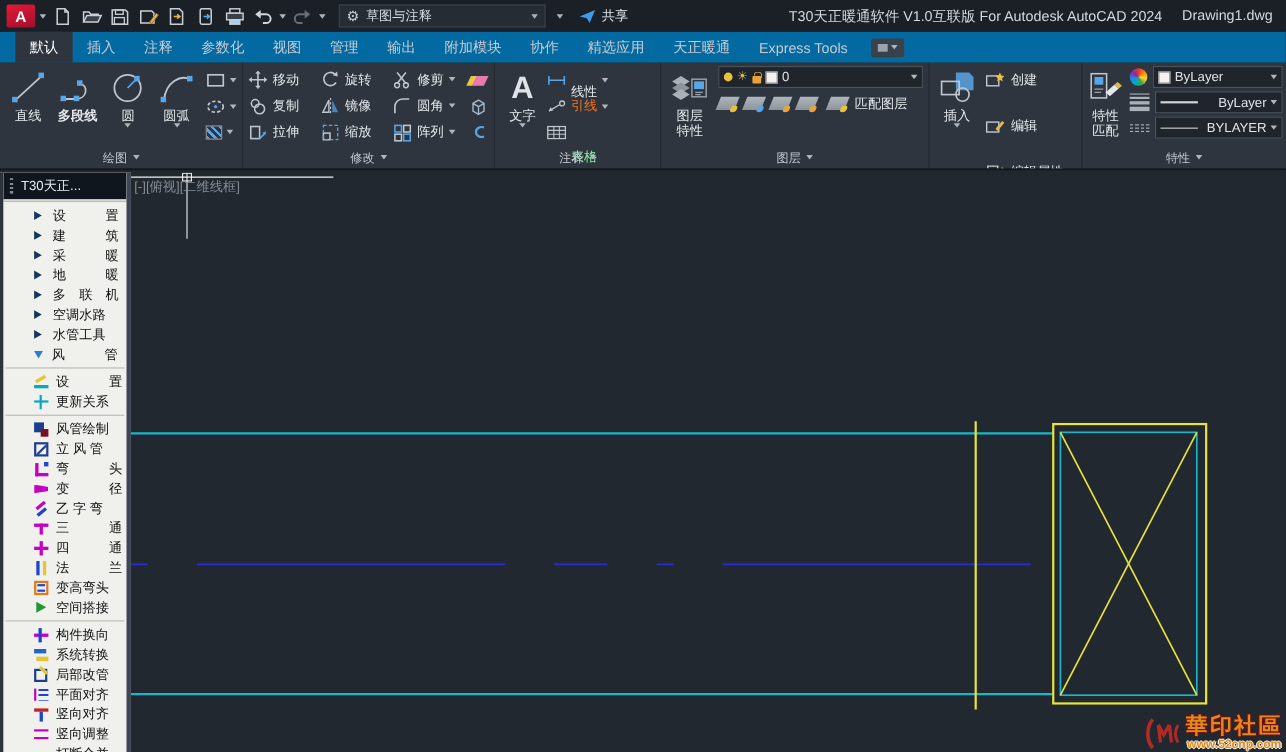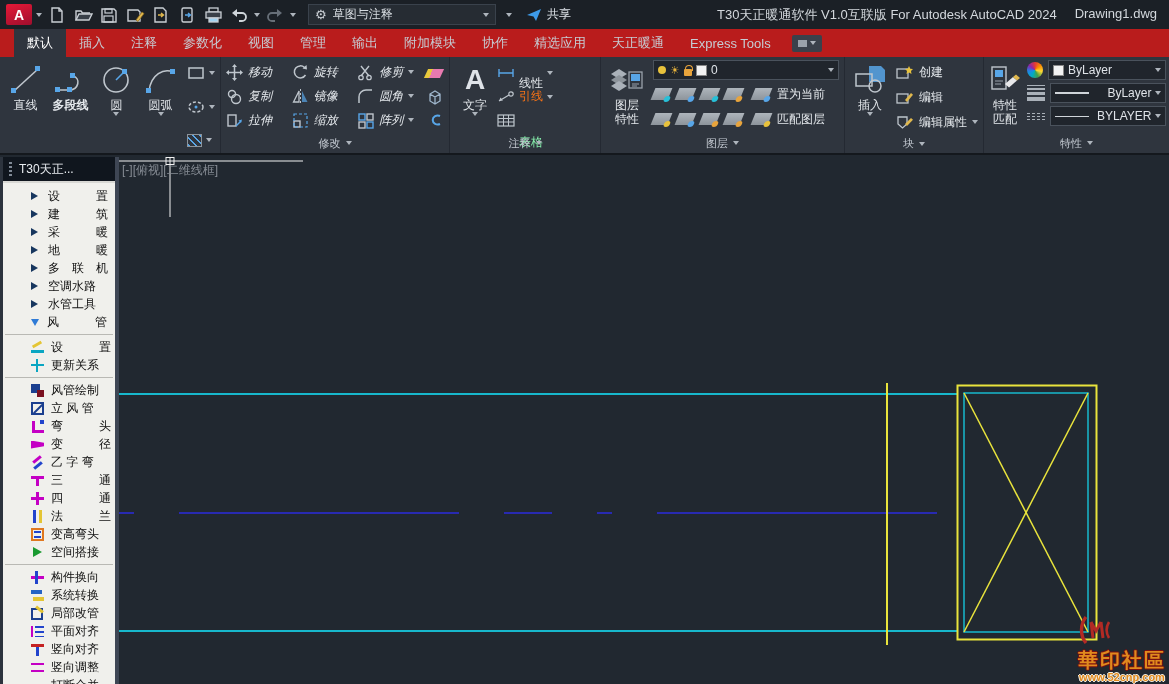--- a/index.html
+++ b/index.html
@@ -21,41 +21,41 @@
     border:1px solid #3a424c; display:flex; align-items:center; gap:6px; padding:0 6px;
     color:#d6dbe0; font-size:12px; }
   .ws-select .gear { color:#c9ced4; font-size:13px; line-height:1; }
   .ws-select .lbl { flex:1; white-space:nowrap; overflow:hidden; }
   .share { display:flex; align-items:center; gap:5px; margin-left:10px; color:#dfe4e9; font-size:12px; }
   .title-text { margin-left:auto; color:#d3d8dd; font-size:13px; white-space:nowrap;
     padding-right:6px; display:flex; gap:18px; }
 
   
   .tabrow { position:absolute; left:0; top:29px; width:1169px; height:28px;
-    background:#b91c1c; display:flex; align-items:stretch; padding-left:14px; }
+    background:#0369a1; display:flex; align-items:stretch; padding-left:14px; }
   .rtab { display:flex; align-items:center; padding:0 13px; color:#c6ccd3; font-size:13px; cursor:default; }
   .rtab.active { background:#2f353e; color:#ffffff; }
   .tab-overflow { margin-left:8px; align-self:center; width:30px; height:17px; background:#3a414b;
     border-radius:2px; display:flex; align-items:center; justify-content:center; gap:3px; }
   .tab-overflow .pic { width:9px; height:7px; background:#9aa2ab; }
 
   
   .ribbon { position:absolute; left:0; top:57px; width:1169px; height:98px; background:#2f353e;
     display:flex; border-bottom:2px solid #14181d; }
   .panel { height:96px; display:flex; flex-direction:column; border-right:1px solid #242932; overflow:hidden; }
   .panel-body { flex:1; display:flex; padding:3px 5px 0 5px; }
   .panel-footer { height:20px; display:flex; align-items:center; justify-content:center; gap:5px;
     color:#c4cad2; font-size:11px; }
   .bigbtn { display:flex; flex-direction:column; align-items:center; padding-top:2px;
     color:#e4e8ec; font-size:12px; line-height:14px; }
   .bigbtn .ico { height:36px; display:flex; align-items:center; justify-content:center; }
   .smallcol { display:flex; flex-direction:column; justify-content:space-between; padding:3px 0; }
   .minibtn { display:flex; align-items:center; gap:4px; height:20px; }
   .rowbtn { display:flex; align-items:center; gap:5px; height:24px; color:#e4e8ec; font-size:12px; white-space:nowrap; }
-  .grid3 { display:grid; grid-template-rows:repeat(3,24px); grid-auto-flow:column; column-gap:8px; align-content:start;font-style:italic; }
+  .grid3 { display:grid; grid-template-rows:repeat(3,24px); grid-auto-flow:column; column-gap:8px; align-content:start; }
   .combo { display:flex; align-items:center; background:#20252c; border:1px solid #4a525c;
     height:20px; padding:0 4px; gap:4px; color:#dfe3e8; font-size:12px; }
   .combo .spacer { flex:1; }
   .wsq { width:11px; height:11px; background:#f2f2f2; border:1px solid #888; }
   .chip { width:17px; height:12px; background:linear-gradient(#aeb5bc,#8d949b); transform:skewX(-22deg); position:relative; }
   .chip i { position:absolute; right:-2px; bottom:-2px; width:6px; height:6px; border-radius:50%; }
   .bulb { width:8px; height:8px; border-radius:50%; background:#e8c23c; position:relative; }
   .sun { color:#e8b43c; font-size:11px; line-height:1; }
   .lockopen { width:8px; height:7px; background:#e8a43c; border-radius:1px; position:relative; margin-top:4px; }
   .lockopen:before { content:""; position:absolute; left:1px; top:-4px; width:6px; height:5px;
@@ -125,21 +125,21 @@
   .pi-valign:before { left:0; top:1px; right:0; height:3px; background:#c42222; }
   .pi-valign:after { left:5px; top:4px; width:3px; height:9px; background:#2244cc; }
   .pi-vadjust:before { left:0; top:2px; right:0; height:2px; background:#c400c4; }
   .pi-vadjust:after { left:0; bottom:2px; right:0; height:2px; background:#c400c4; }
   .pi-breakmerge:before { left:0; top:5px; width:5px; height:3px; background:#2244cc; }
   .pi-breakmerge:after { right:0; top:5px; width:5px; height:3px; background:#0aa6c2; }
 
   
   .canvas { position:absolute; left:119px; top:157px; width:1050px; height:527px; background:#212830; }
   .vp-label { position:absolute; left:3px; top:5px; color:#878d95; font-size:12px; }
-  .watermark { position:absolute; right:3px; bottom:1px; display:flex; align-items:flex-start; gap:4px;flex-direction:column; }
+  .watermark { position:absolute; right:3px; bottom:1px; display:flex; align-items:flex-end; gap:4px; }
   .wm-texts { display:flex; flex-direction:column; align-items:center; line-height:1; }
   .wm-name { font-size:20px; font-weight:bold; color:#e08a1e; letter-spacing:2px;
     text-shadow:-1px 0 #7a1010,1px 0 #7a1010,0 -1px #7a1010,0 1px #7a1010; }
   .wm-url { font-size:11px; font-weight:bold; color:#e08a1e;
     text-shadow:-1px 0 #f5efe2,1px 0 #f5efe2,0 -1px #f5efe2,0 1px #f5efe2; margin-top:2px; }
 </style>
 </head>
 <body>
 
 <div class="app">
@@ -303,20 +303,24 @@
               </svg>
             <span class="caret"></span>
           </div>
           <div class="minibtn">
             <span style="width:15px;height:13px;border:1px solid #8d949b;
               background:repeating-linear-gradient(45deg,#58a6e8 0 2px,transparent 2px 5px);"></span>
             <span class="caret"></span>
           </div>
         </div>
       </div>
+      <div class="panel-footer">
+        <span>绘图</span>
+        <span class="caret"></span>
+      </div>
     </div>
 
     <div class="panel" style="width:229px;">
       <div class="panel-body">
         <div class="grid3" style="flex:1;">
           <div class="rowbtn">
             <svg width="17" height="17">
               <path d="M8.5 2 v13 M2 8.5 h13" stroke="#bfc6cd" stroke-width="1.5"></path>
               <path d="M8.5 0 l2.5 3 h-5 z M8.5 17 l2.5 -3 h-5 z M0 8.5 l3 -2.5 v5 z M17 8.5 l-3 -2.5 v5 z" fill="#bfc6cd"></path>
               </svg>
@@ -468,38 +472,20 @@
         </div>
         <div style="flex:1;display:flex;flex-direction:column;gap:3px;">
           <div class="combo">
             <span class="bulb"></span>
             <span class="sun">☀</span>
             <span class="lockopen"></span>
             <span class="wsq"></span>
             <span>0</span>
             <span class="spacer"></span>
             <span class="caret"></span>
-          </div>
-          <div style="display:flex;align-items:center;gap:7px;height:22px;">
-            <span class="chip">
-                <i style="background:#28c0d8;"></i>
-              </span>
-            <span class="chip">
-                <i style="background:#58a6e8;"></i>
-              </span>
-            <span class="chip">
-                <i style="background:#28c0d8;"></i>
-              </span>
-            <span class="chip">
-                <i style="background:#e8a43c;"></i>
-              </span>
-            <span class="chip" style="margin-left:4px;">
-                <i style="background:#58a6e8;"></i>
-              </span>
-            <span style="color:#e4e8ec;font-size:12px;">置为当前</span>
           </div>
           <div style="display:flex;align-items:center;gap:7px;height:22px;">
             <span class="chip">
                 <i style="background:#e8c23c;"></i>
               </span>
             <span class="chip">
                 <i style="background:#58a6e8;"></i>
               </span>
             <span class="chip">
                 <i style="background:#e8a43c;"></i>
@@ -526,21 +512,21 @@
           <span class="ico">
               <svg width="34" height="32">
             <path d="M16 2 h12 l4 4 v12 h-16 z" fill="#58a6e8" opacity="0.85"></path>
             <rect x="3" y="10" width="16" height="12" fill="none" stroke="#bfc6cd" stroke-width="1.5"></rect>
             <circle cx="22" cy="22" r="6" fill="none" stroke="#bfc6cd" stroke-width="1.5"></circle>
               </svg>
             </span>
           <span>插入</span>
           <span class="caret"></span>
         </div>
-        <div style="display:flex;flex-direction:column;justify-content:flex-end;gap:1px;">
+        <div style="display:flex;flex-direction:column;justify-content:flex-end;gap:18px;">
           <div class="rowbtn">
             <svg width="18" height="15">
               <rect x="1" y="4" width="11" height="9" fill="none" stroke="#bfc6cd" stroke-width="1.3"></rect>
               <path d="M13 1 l1.3 2.7 2.7 0.4 -2 2 0.5 2.9 -2.5 -1.4 -2.5 1.4 0.5 -2.9 -2 -2 2.7 -0.4 z" fill="#e8c23c"></path>
               </svg>
             <span>创建</span>
           </div>
           <div class="rowbtn">
             <svg width="18" height="15">
               <rect x="1" y="4" width="11" height="9" fill="none" stroke="#bfc6cd" stroke-width="1.3"></rect>

